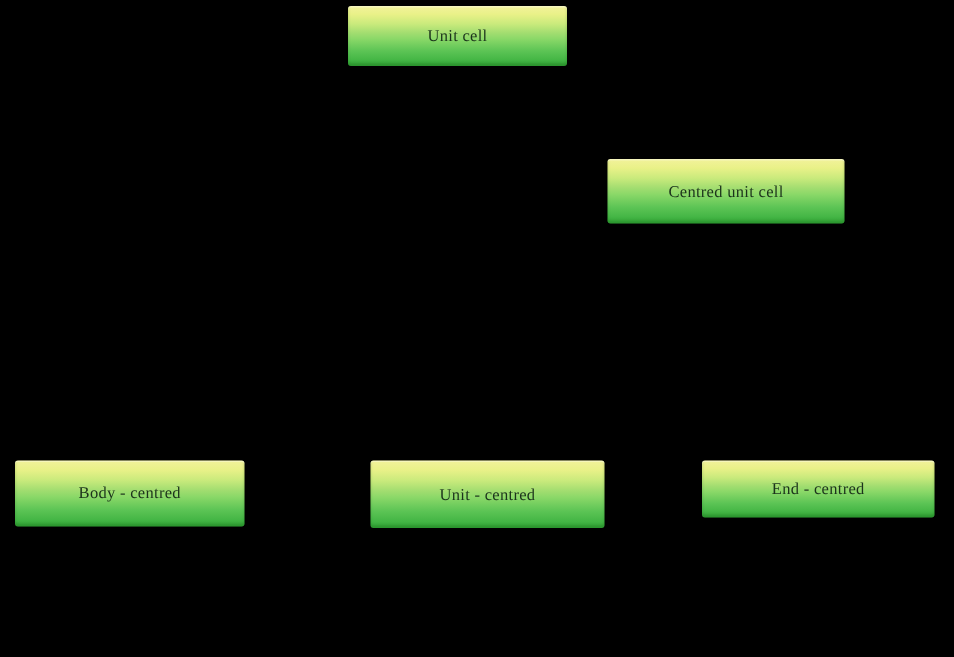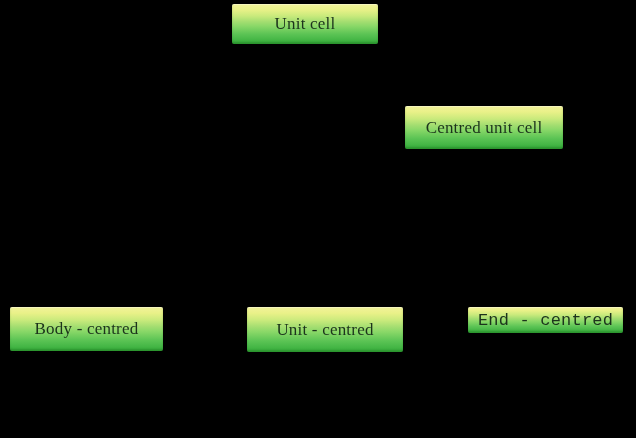--- a/index.html
+++ b/index.html
@@ -15,42 +15,42 @@
     overflow: hidden;
     font-family: "Liberation Serif", "DejaVu Serif", serif;
   }
   .node {
     position: absolute;
     display: flex;
     align-items: center;
     justify-content: center;
     border-radius: 2px;
     color: #1c331c;
-    font-size: 17px;
+    font-size: 11px;
     letter-spacing: 0.2px;
     text-align: right;
     background: linear-gradient(180deg,
       #f2f29b 0%,
       #e9f188 14%,
       #c9ea7c 30%,
       #a2dd70 45%,
       #8ad868 55%,
       #5cc455 75%,
       #41b443 92%,
       #38aa3c 100%);
     box-shadow: inset 0 1px 0 rgba(255,255,255,0.35),
                 inset 0 -2px 2px rgba(0,80,0,0.25);
   }
   
   #node-unit-cell          { left: 232px; top: 4px;   width: 146px; height: 40px; }
   #node-primitive-unit-cell{ left: 10px;  top: 106px; width: 153px; height: 43px; }
   #node-centred-unit-cell  { left: 405px; top: 106px; width: 158px; height: 43px; }
   #node-body-centred       { left: 10px;  top: 307px; width: 153px; height: 44px; }
   #node-face-centred       { left: 247px; top: 307px; width: 156px; height: 45px; }
-  #node-end-centred        { left: 468px; top: 307px; width: 155px; height: 26px; font-family: Liberation Mono, monospace; }
+  #node-end-centred        { left: 468px; top: 307px; width: 155px; height: 38px; }
 </style>
 </head>
 <body>
 
 <div id="canvas">
 
   <div class="node" id="node-unit-cell">
     <span>Unit cell</span>
   </div>
 

